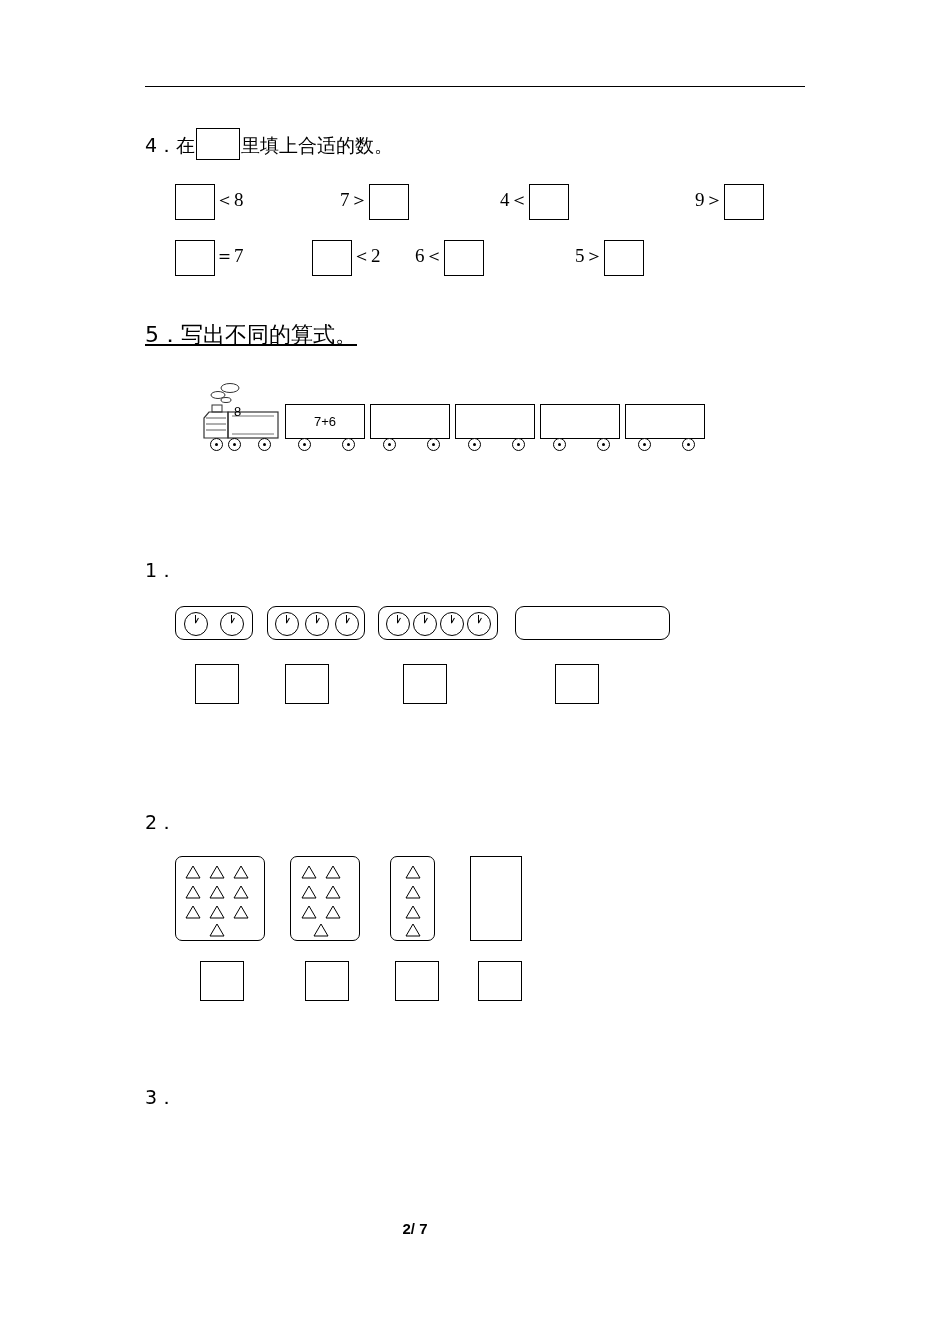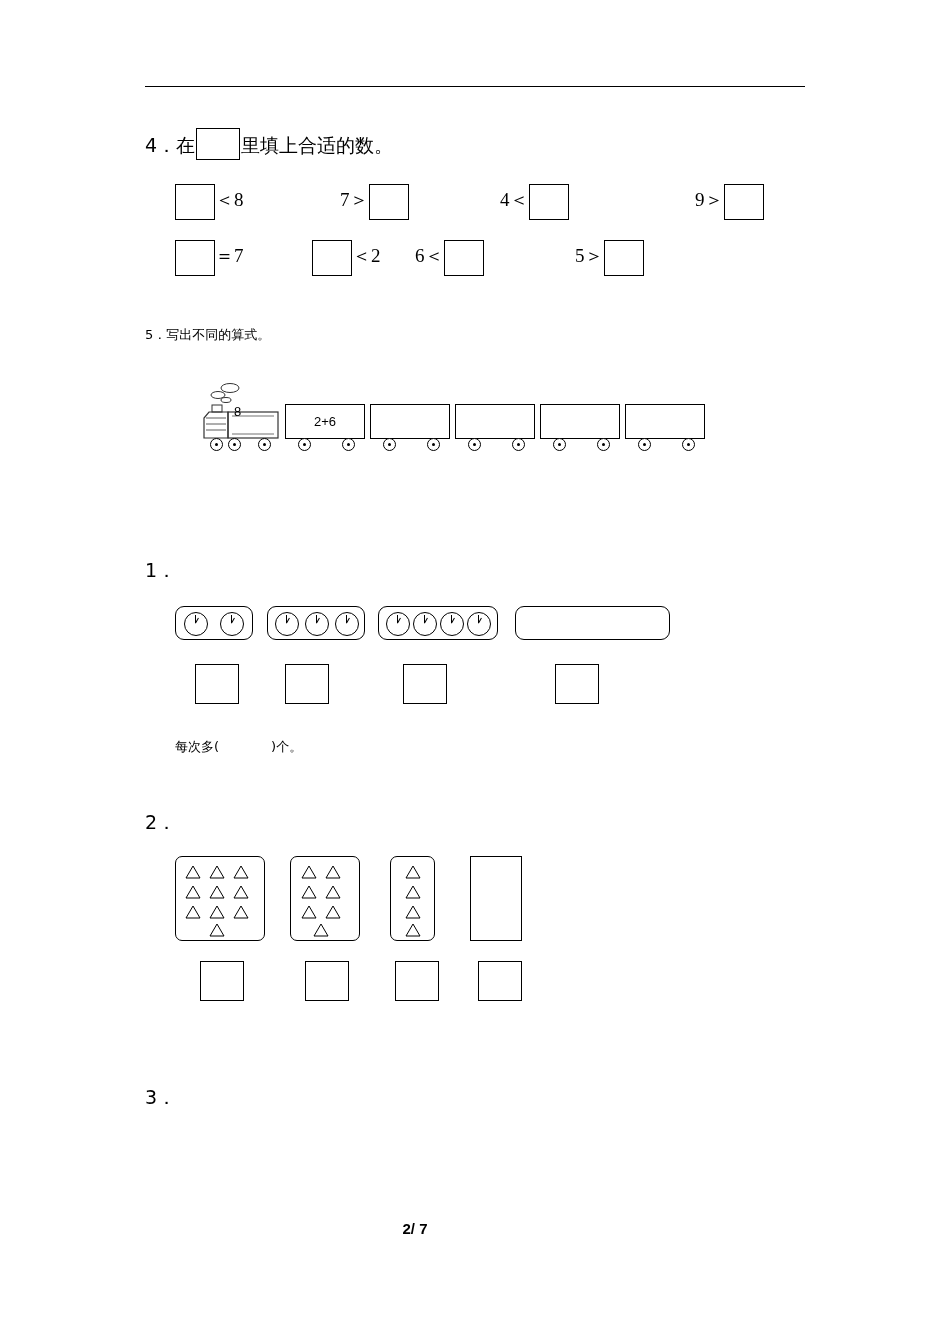--- a/index.html
+++ b/index.html
@@ -26,22 +26,23 @@
     position: absolute;
     left: 145px;
     top: 86px;
     width: 660px;
     height: 0;
     border-top: 1.5px solid #000;
   }
 
   
   .q-line {
-    font-size: 13px;
+    font-size: 22px;
     line-height: 30px;
+    text-decoration: underline;
   }
 
   
   .blank {
     display: inline-block;
     border: 1.2px solid #000;
     background: #fff;
     vertical-align: middle;
   }
   .blank-inline {
@@ -316,21 +317,21 @@
           <path d="M6 48 L26 48" stroke="#333" stroke-width="0.8"></path>
           <path d="M32 34 L74 34" stroke="#333" stroke-width="0.7"></path>
           <path d="M32 52 L74 52" stroke="#333" stroke-width="0.7"></path>
         </svg>
       </div>
       <div class="loco-num">8</div>
       <div class="wheel" style="left:10px;"></div>
       <div class="wheel" style="left:28px;"></div>
       <div class="wheel" style="left:58px;"></div>
 
-      <div class="car" style="left:85px;  width:78px;">2+6</div>
+      <div class="car" style="left:85px;  width:78px;">7+6</div>
       <div class="wheel" style="left:98px;"></div>
       <div class="wheel" style="left:142px;"></div>
 
       <div class="car" style="left:170px; width:78px;"></div>
       <div class="wheel" style="left:183px;"></div>
       <div class="wheel" style="left:227px;"></div>
 
       <div class="car" style="left:255px; width:78px;"></div>
       <div class="wheel" style="left:268px;"></div>
       <div class="wheel" style="left:312px;"></div>
@@ -398,23 +399,20 @@
       <div class="long-box" style="left:370px; width:155px;"></div>
     </div>
 
     <div style="position:relative;height:46px;margin-top:10px;">
       <span class="blank blank-sq-lg" style="position:absolute;left:50px;"></span>
       <span class="blank blank-sq-lg" style="position:absolute;left:140px;"></span>
       <span class="blank blank-sq-lg" style="position:absolute;left:258px;"></span>
       <span class="blank blank-sq-lg" style="position:absolute;left:410px;"></span>
     </div>
 
-    <div class="q-line cn" style="margin-top:22px;margin-left:30px;">
-      <span>每次多(</span><span style="display:inline-block;width:52px;"></span><span>)个。</span>
-    </div>
   </div>
 
   <div id="p2">
     <div class="sub-num cn">2．</div>
 
     <div style="position:relative;height:95px;margin-top:20px;">
 
       <div class="tri-box" style="left:30px; top:0; width:90px; height:85px;">
         <div class="tri-o" style="left:9px;  top:8px;">
             <svg width="16" height="14" viewBox="0 0 16 14">

